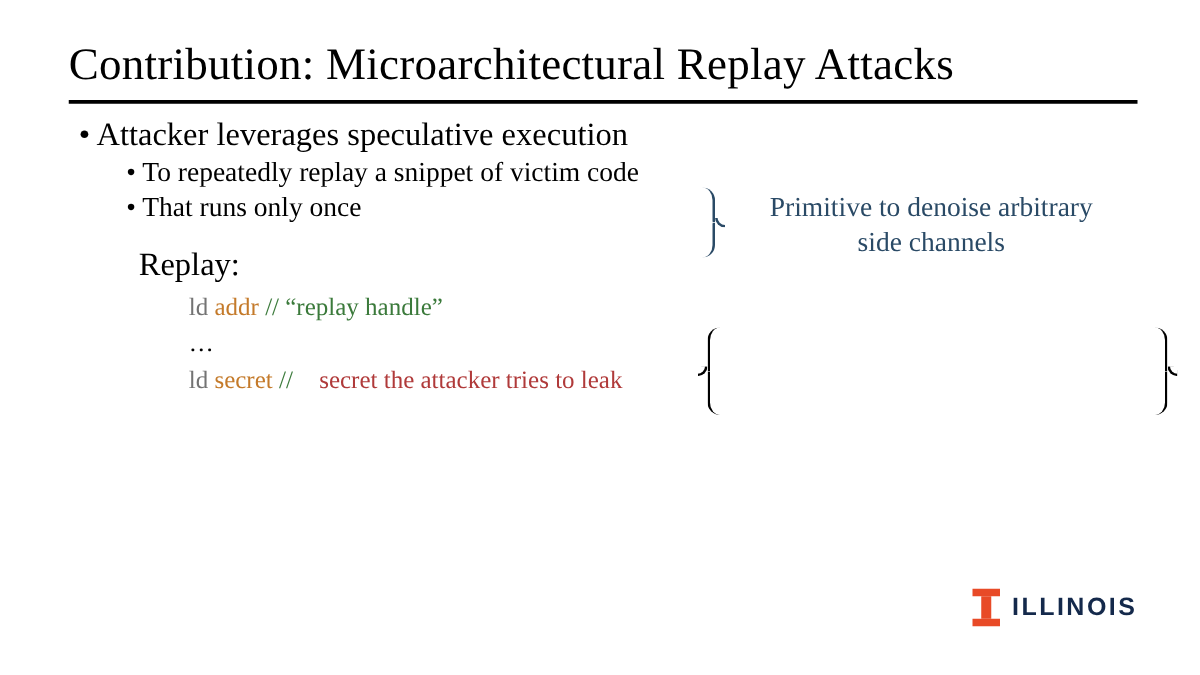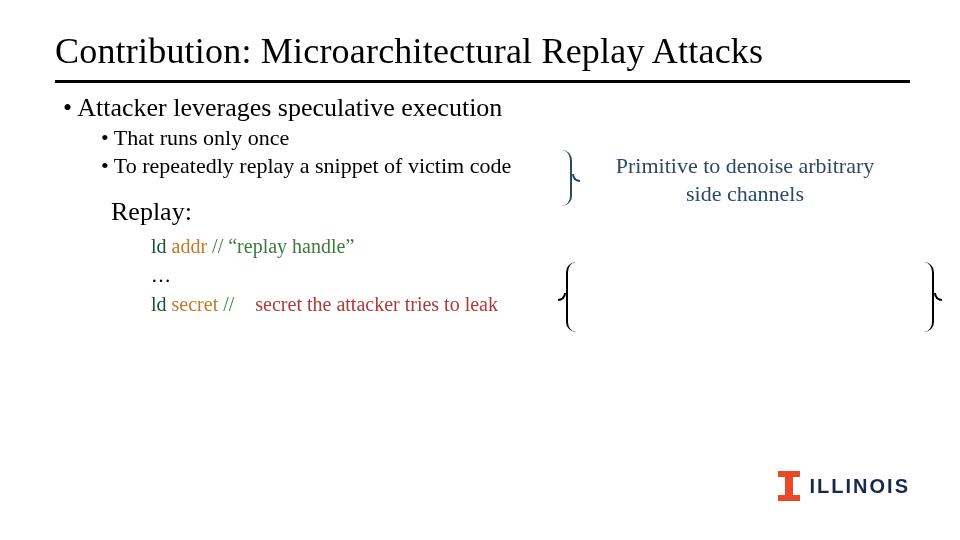--- a/index.html
+++ b/index.html
@@ -42,21 +42,21 @@
   .b2::before { content: "• "; }
   .victim {
     font-size: 26px;
     margin: 18px 0 8px 56px;
   }
   .code {
     font-family: Garamond, Georgia, serif;
     font-size: 20px;
     margin: 6px 0 6px 96px;
   }
-  .kw { color: #14532d; }
+  .kw { color: #737373; }
   .addr { color: #c47a2a; }
   .cm { color: #3b7a3b; }
   .sec { color: #b03a3a; margin-left: 16px; }
   .annot {
     position: absolute;
     font-size: 22px;
     color: #2a4a66;
     text-align: center;
     line-height: 1.25;
   }
@@ -112,22 +112,22 @@
 </style>
 </head>
 <body>
 
 <div class="slide">
 
   <div class="title">Contribution: Microarchitectural Replay Attacks</div>
   <hr class="rule">
 
   <div class="b1">Attacker leverages speculative execution</div>
+  <div class="b2">To repeatedly replay a snippet of victim code</div>
   <div class="b2">That runs only once</div>
-  <div class="b2">To repeatedly replay a snippet of victim code</div>
 
   <div class="victim">Replay:</div>
 
   <div class="code">
     <span class="kw">ld </span><span class="addr">addr </span><span class="cm">// “replay handle”</span>
   </div>
   <div class="code">…</div>
   <div class="code">
     <span class="kw">ld </span><span class="addr">secret </span><span class="cm">// </span><span class="sec">secret the attacker tries to leak</span>
   </div>

